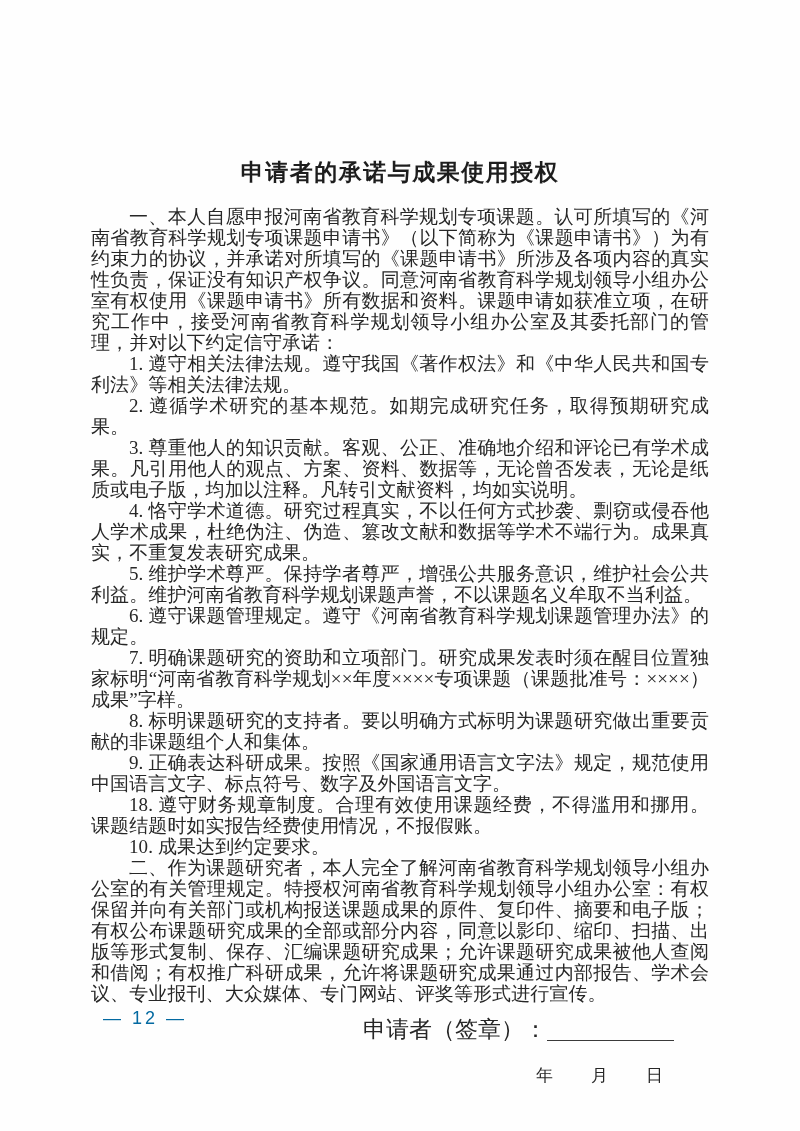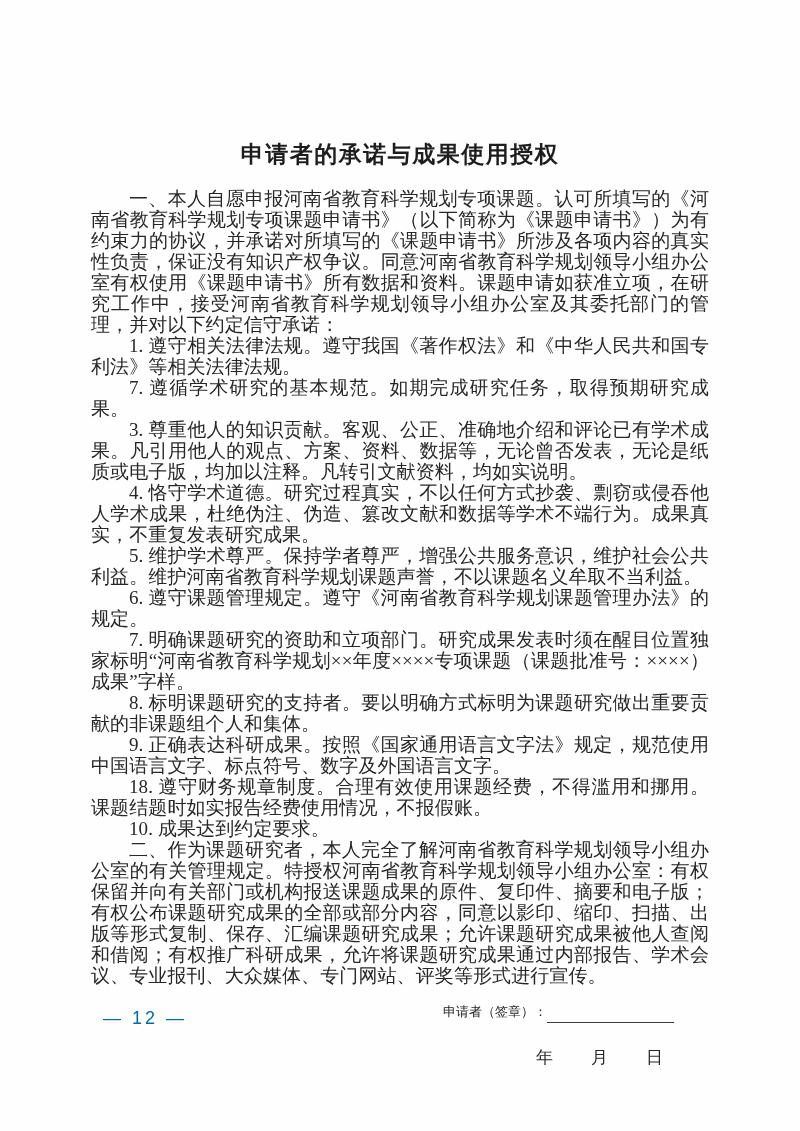--- a/index.html
+++ b/index.html
@@ -12,21 +12,21 @@
     position: relative;
     width: 800px;
     height: 1131px;
     background: #fefefe;
     overflow: hidden;
     color: #262626;
   }
   .content {
     position: absolute;
     left: 91px;
-    top: 140px;
+    top: 158px;
     width: 618px;
   }
   .doc-title {
     font-size: 23px;
     font-weight: bold;
     text-align: center;
     letter-spacing: 1.5px;
     line-height: 30px;
     color: #1d1d1d;
     margin-bottom: 18px;
@@ -39,21 +39,21 @@
     text-indent: 2em;
     letter-spacing: 0.1px;
     color: #272727;
   }
   .sig-row {
     margin-top: 14px;
     display: flex;
     justify-content: flex-end;
     align-items: flex-end;
     padding-right: 35px;
-    font-size: 13px;
+    font-size: 23px;
     line-height: 23px;
     color: #272727;
   }
   .sig-line {
     display: inline-block;
     width: 127px;
     height: 20px;
     border-bottom: 1.5px solid #3a3a3a;
   }
   .date-row {
@@ -80,21 +80,21 @@
 <body>
 
 <div class="page">
   <div class="content">
 
     <h1 class="doc-title">申请者的承诺与成果使用授权</h1>
 
     <p class="para">一、本人自愿申报河南省教育科学规划专项课题。认可所填写的《河南省教育科学规划专项课题申请书》（以下简称为《课题申请书》）为有约束力的协议，并承诺对所填写的《课题申请书》所涉及各项内容的真实性负责，保证没有知识产权争议。同意河南省教育科学规划领导小组办公室有权使用《课题申请书》所有数据和资料。课题申请如获准立项，在研究工作中，接受河南省教育科学规划领导小组办公室及其委托部门的管理，并对以下约定信守承诺：</p>
 
     <p class="para">1. 遵守相关法律法规。遵守我国《著作权法》和《中华人民共和国专利法》等相关法律法规。</p>
-    <p class="para">7. 遵循学术研究的基本规范。如期完成研究任务，取得预期研究成果。</p>
+    <p class="para">2. 遵循学术研究的基本规范。如期完成研究任务，取得预期研究成果。</p>
     <p class="para">3. 尊重他人的知识贡献。客观、公正、准确地介绍和评论已有学术成果。凡引用他人的观点、方案、资料、数据等，无论曾否发表，无论是纸质或电子版，均加以注释。凡转引文献资料，均如实说明。</p>
     <p class="para">4. 恪守学术道德。研究过程真实，不以任何方式抄袭、剽窃或侵吞他人学术成果，杜绝伪注、伪造、篡改文献和数据等学术不端行为。成果真实，不重复发表研究成果。</p>
     <p class="para">5. 维护学术尊严。保持学者尊严，增强公共服务意识，维护社会公共利益。维护河南省教育科学规划课题声誉，不以课题名义牟取不当利益。</p>
     <p class="para">6. 遵守课题管理规定。遵守《河南省教育科学规划课题管理办法》的规定。</p>
     <p class="para">7. 明确课题研究的资助和立项部门。研究成果发表时须在醒目位置独家标明“河南省教育科学规划××年度××××专项课题（课题批准号：××××）成果”字样。</p>
     <p class="para">8. 标明课题研究的支持者。要以明确方式标明为课题研究做出重要贡献的非课题组个人和集体。</p>
     <p class="para">9. 正确表达科研成果。按照《国家通用语言文字法》规定，规范使用中国语言文字、标点符号、数字及外国语言文字。</p>
     <p class="para">18. 遵守财务规章制度。合理有效使用课题经费，不得滥用和挪用。课题结题时如实报告经费使用情况，不报假账。</p>
     <p class="para">10. 成果达到约定要求。</p>
 

